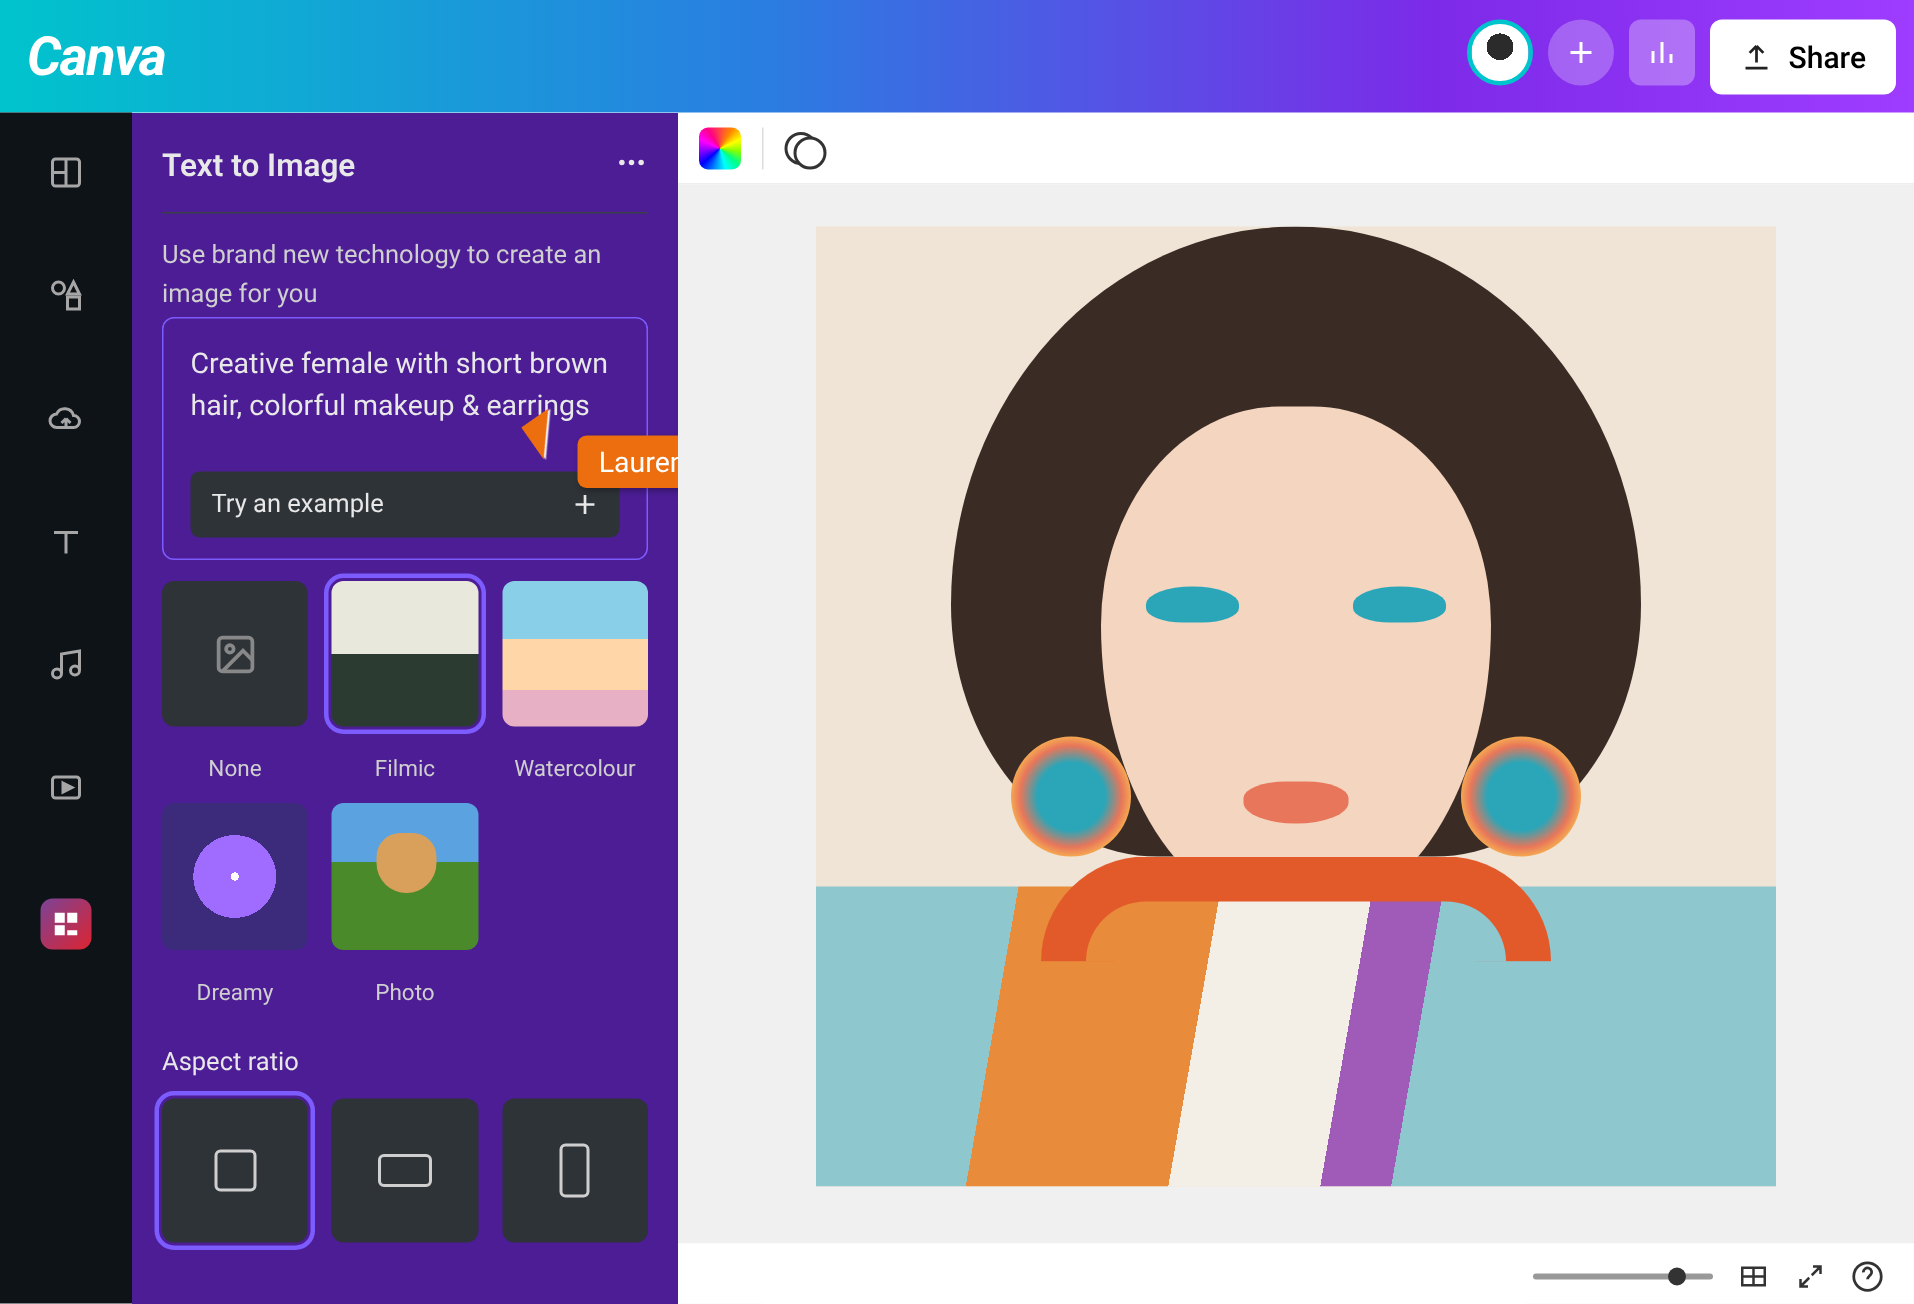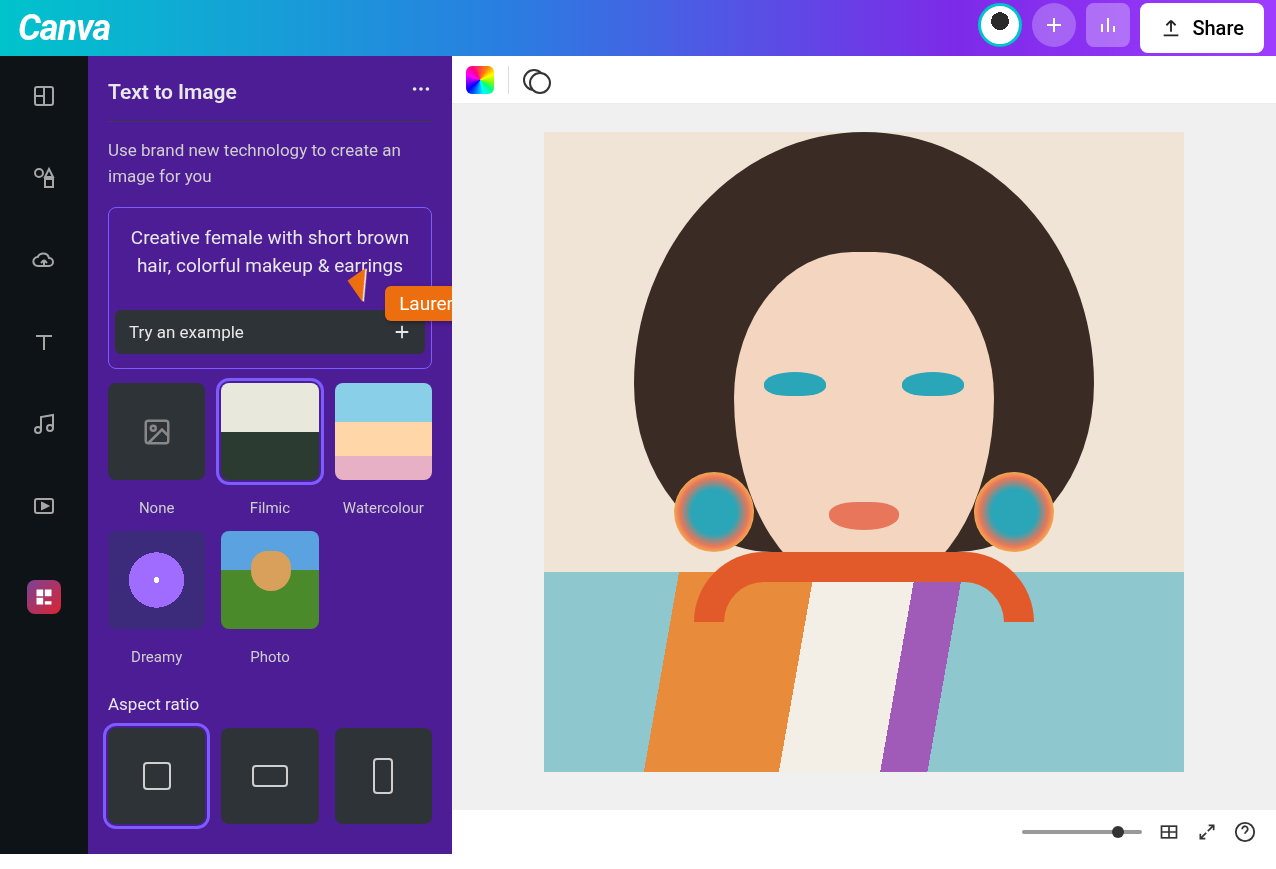--- a/index.html
+++ b/index.html
@@ -1,38 +1,38 @@
 <!DOCTYPE html>
 <html><head>
 <meta charset="utf-8">
 <style>
 * { margin: 0; padding: 0; box-sizing: border-box; font-family: -apple-system, BlinkMacSystemFont, "Segoe UI", Roboto, sans-serif; }
 body { width: 1276px; height: 869px; overflow: hidden; background: #fff; }
 
-.top-bar { height: 56px; background: linear-gradient(90deg, #00c4cc 0%, #2a7de1 40%, #7d2ae8 75%, #9e3cff 100%); display: flex; align-items: center; padding: 0 12px; justify-content: space-between; }
+.top-bar { height: 75px; background: linear-gradient(90deg, #00c4cc 0%, #2a7de1 40%, #7d2ae8 75%, #9e3cff 100%); display: flex; align-items: center; padding: 0 12px; justify-content: space-between; }
 .logo { color: #fff; font-size: 36px; font-weight: 700; font-style: italic; letter-spacing: -1px; margin-left: 6px; }
 .top-right { display: flex; align-items: flex-start; gap: 10px; }
 .avatar { width: 44px; height: 44px; border-radius: 50%; background: radial-gradient(circle at 50% 40%, #2b2b2b 30%, #fff 30%); border: 3px solid #00c4cc; }
 .icon-btn { width: 44px; height: 44px; border-radius: 50%; background: rgba(255,255,255,0.25); display:flex; align-items:center; justify-content:center; cursor:pointer; }
 .icon-btn-sq { width: 44px; height: 44px; border-radius: 8px; background: rgba(255,255,255,0.3); display:flex; align-items:center; justify-content:center; cursor:pointer; }
 .share-btn { background:#fff; border-radius: 8px; padding: 0 20px; height: 50px; display:flex; align-items:center; gap:10px; font-size:20px; font-weight:500; cursor:pointer; }
 
 .main { display:flex; height: 798px; }
 .icon-rail { width: 88px; background:#0e1318; display:flex; flex-direction:column; align-items:center; padding-top:28px; gap: 58px; }
 .rail-item { width:24px; height:24px; color:#a6a6a6; display:flex; align-items:center; justify-content:center; cursor:pointer; }
 .rail-active-box { width:34px; height:34px; border-radius:8px; background: linear-gradient(135deg,#7b4397,#dc2430); display:flex; align-items:center; justify-content:center; margin-top:4px; position:relative; }
 
 .side-panel { width: 364px; background: #4c1d95; color: #e8e8e8; padding: 22px 20px; overflow-y:auto; }
 .panel-header { display:flex; justify-content:space-between; align-items:center; }
 .panel-title { font-size: 21px; font-weight:600; }
 .more-dots { font-size:22px; letter-spacing:2px; cursor:pointer; }
 .panel-divider { height:1px; background:#3a3f45; margin: 16px 0; }
 .panel-desc { font-size: 17px; color:#cfcfcf; line-height:1.5; }
 
-.prompt-box { border:1.5px solid #7d5cff; border-radius:8px; margin-top:18px; padding: 16px 6px 14px; position:relative;text-align:center; }
+.prompt-box { border:1.5px solid #7d5cff; border-radius:8px; margin-top:2px; padding: 16px 18px 14px; position:relative; }
 .prompt-text { font-size: 19px; color:#e8e8e8; line-height:1.45; min-height: 56px; }
 .try-example { background:#2e3338; border-radius:6px; padding: 12px 14px; display:flex; justify-content:space-between; align-items:center; margin-top: 30px; cursor:pointer; font-size:17px; }
 .cursor-badge { position:absolute; right: -40px; top: 64px; }
 .cursor-arrow { width:0; height:0; border-left: 0 solid transparent; border-right: 22px solid transparent; border-top: 26px solid #ec6e0e; transform: rotate(-35deg); margin-left:-32px; margin-bottom:-12px; filter: drop-shadow(1px 1px 0 #fff); }
 .cursor-label { background:#ec6e0e; color:#fff; padding:6px 14px; border-radius:6px; font-size:19px; box-shadow: 2px 2px 4px rgba(0,0,0,0.3); }
 
 .section-head { display:flex; justify-content:space-between; align-items:center; margin-top: 32px; font-size:17px; }
 .see-all { color:#cfcfcf; cursor:pointer; }
 .style-grid { display:grid; grid-template-columns: repeat(3, 1fr); gap: 14px 16px; margin-top: 14px; }
 .style-item { display:flex; flex-direction:column; align-items:center; gap:19px; cursor:pointer; }

